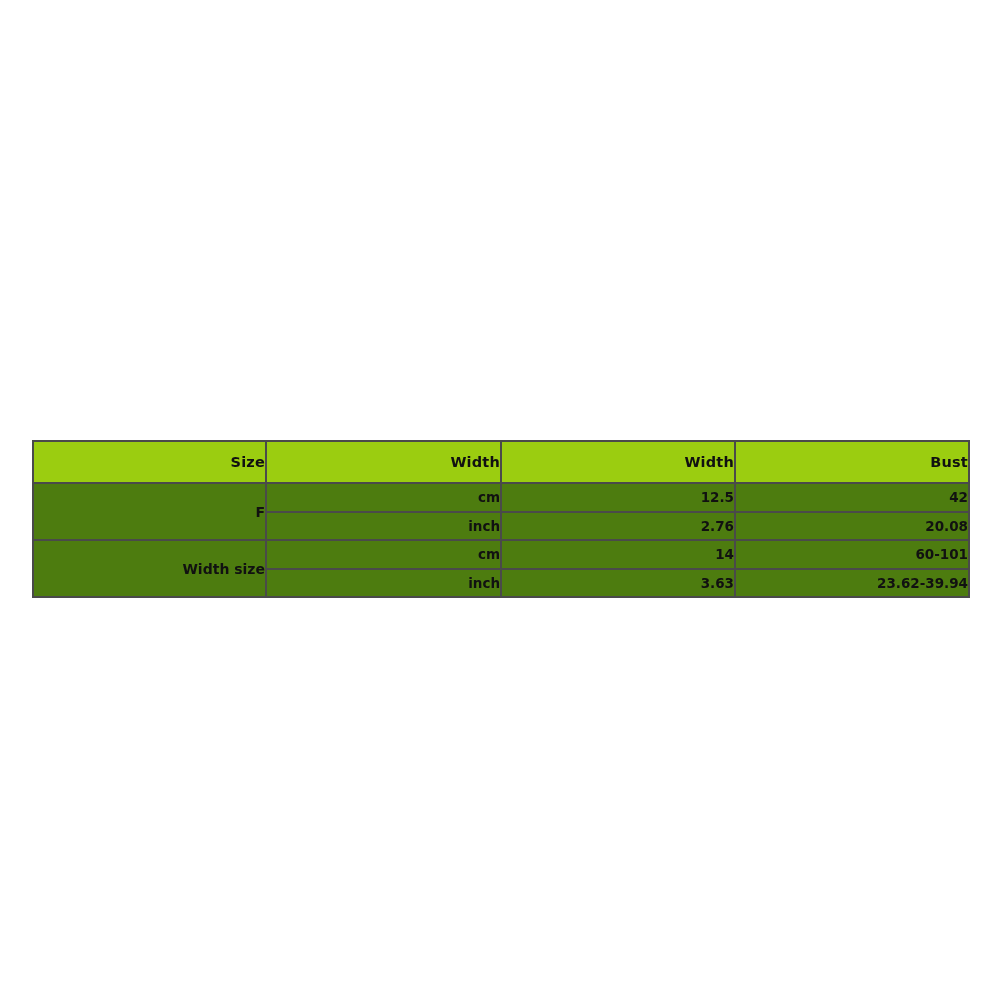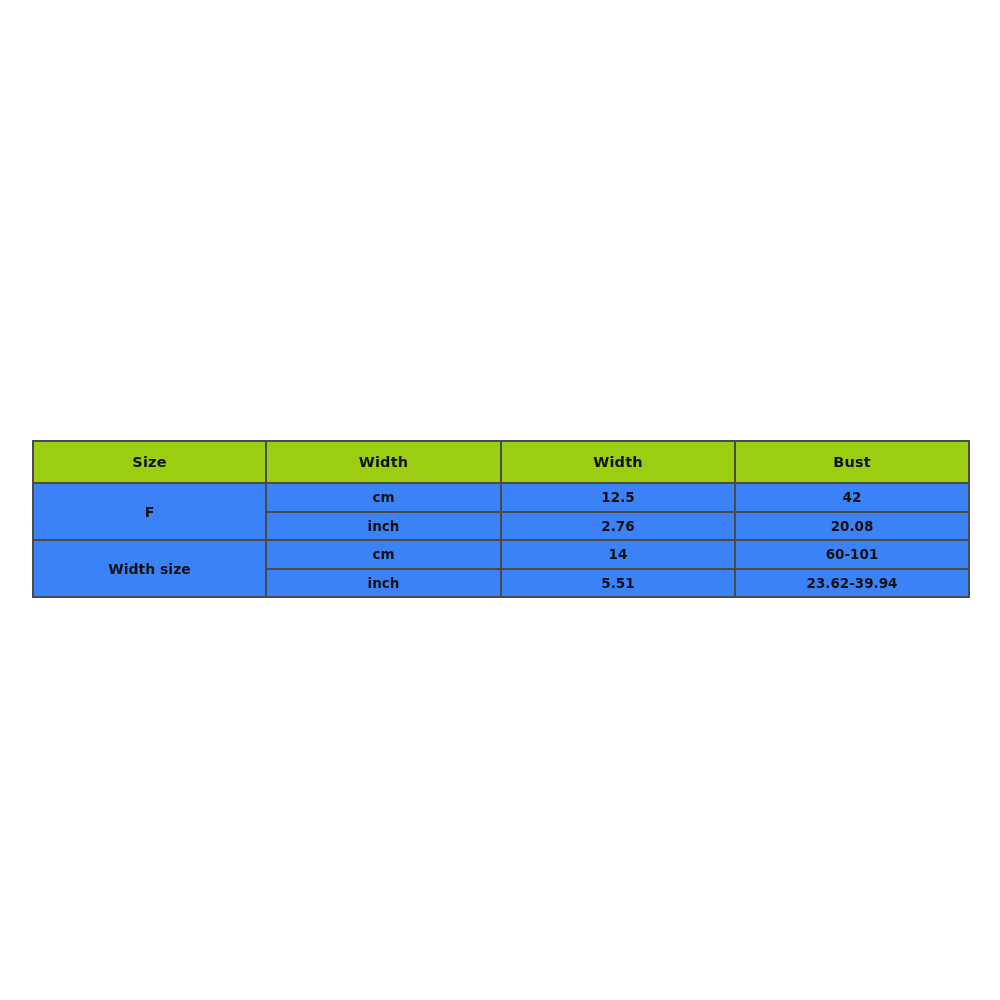--- a/index.html
+++ b/index.html
@@ -30,39 +30,39 @@
   }
 
   table.size-chart col.col-size  { width: 233px; }
   table.size-chart col.col-unit  { width: 235px; }
   table.size-chart col.col-width { width: 234px; }
   table.size-chart col.col-bust  { width: 234px; }
 
   table.size-chart th,
   table.size-chart td {
     border: 2px solid #4a4a4a;
-    text-align: center;
+    text-align: right;
     vertical-align: middle;
     font-weight: bold;
     color: #111111;
     padding: 0;
   }
 
   table.size-chart thead th {
     background: #9BCD10;
     height: 40px;
     font-size: 14.5px;
     letter-spacing: 0.2px;
     border-color: #4a4a4a;
   }
 
   table.size-chart tbody td {
     height: 26.5px;
     font-size: 13.5px;
-    background: #3b82f6;
+    background: #4d7c0f;
   }
 
   table.size-chart td.size-label {
     font-size: 14px;
   }
 
   table.size-chart td.unit-cell {
     font-size: 13.5px;
   }
 </style>
@@ -98,18 +98,18 @@
         <td>20.08</td>
       </tr>
       <tr>
         <td class="size-label" rowspan="2">Width size</td>
         <td class="unit-cell">cm</td>
         <td>14</td>
         <td>60-101</td>
       </tr>
       <tr>
         <td class="unit-cell">inch</td>
-        <td>5.51</td>
+        <td>3.63</td>
         <td>23.62-39.94</td>
       </tr>
     </tbody>
   </table>
 </div>
 
 </body></html>

